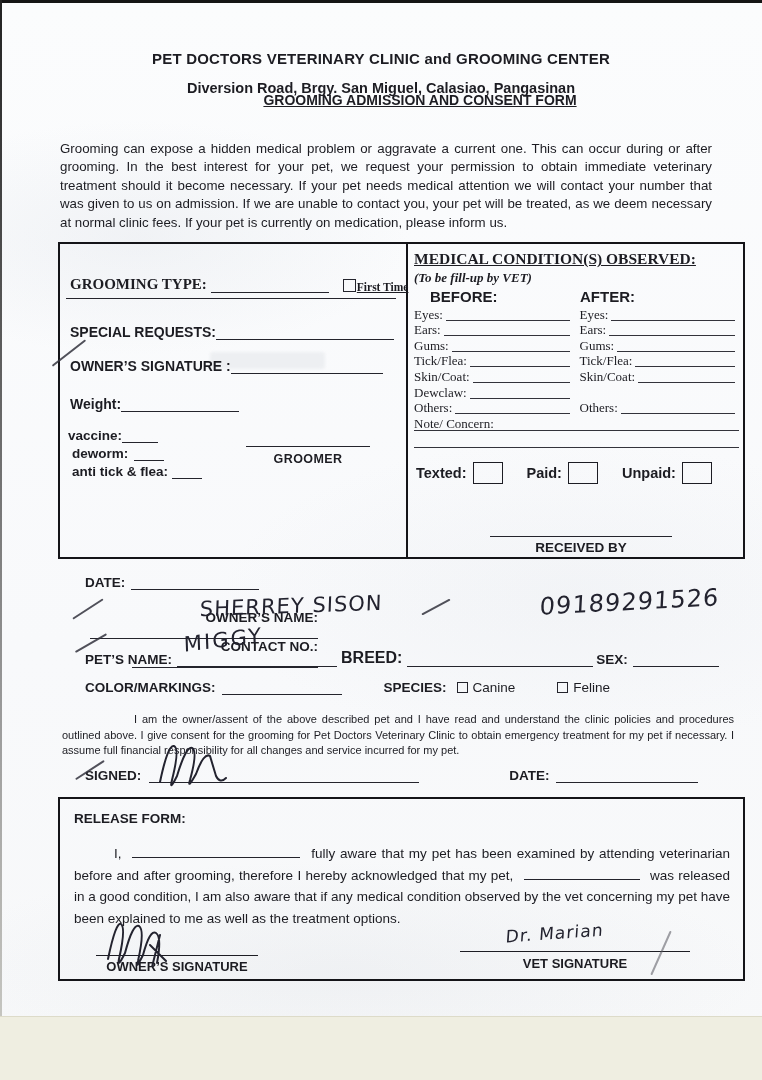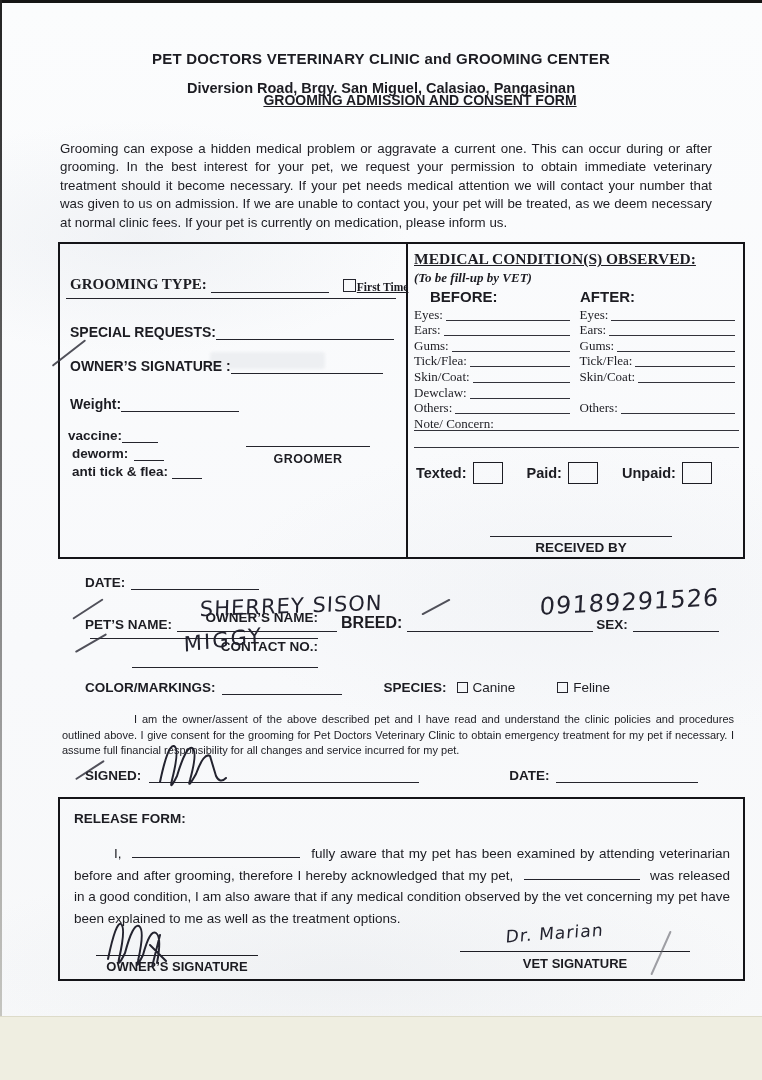--- a/index.html
+++ b/index.html
@@ -201,21 +201,21 @@
     <span class="b" style="font-size:13.5px;">OWNER’S NAME:</span>
     <span class="bl" style="width:228px;margin-left:5px;"></span>
     <span class="b" style="font-size:13.5px;margin-left:14px;">CONTACT NO.:</span>
     <span class="bl" style="width:186px;margin-left:5px;"></span>
   </div>
   <div class="hw" style="left:200px;top:594px;font-size:21px;transform:skewX(-4deg) rotate(-2deg);letter-spacing:1px;">SHERREY SISON</div>
   <div class="hw" style="left:540px;top:588px;font-size:24px;transform:skewX(-6deg) rotate(-3deg);letter-spacing:1px;">09189291526</div>
   <div class="slash" style="left:70px;top:608px;width:36px;transform:rotate(-33deg);"></div>
   <div class="slash" style="left:420px;top:606px;width:32px;transform:rotate(-28deg);"></div>
 
-  <div class="row" style="left:85px;top:614px;">
+  <div class="row" style="left:85px;top:649px;">
     <span class="b" style="font-size:13.5px;">PET’S NAME:</span>
     <span class="bl" style="width:160px;margin-left:5px;"></span>
     <span class="b" style="font-size:16px;margin-left:4px;">BREED:</span>
     <span class="bl" style="width:186px;margin-left:5px;"></span>
     <span class="b" style="font-size:13.5px;margin-left:3px;">SEX:</span>
     <span class="bl" style="width:86px;margin-left:5px;"></span>
   </div>
   <div class="hw" style="left:184px;top:628px;font-size:21px;transform:skewX(-5deg) rotate(-7deg);letter-spacing:2px;">MIGGY</div>
   <div class="slash" style="left:73px;top:642px;width:36px;transform:rotate(-30deg);"></div>
 

